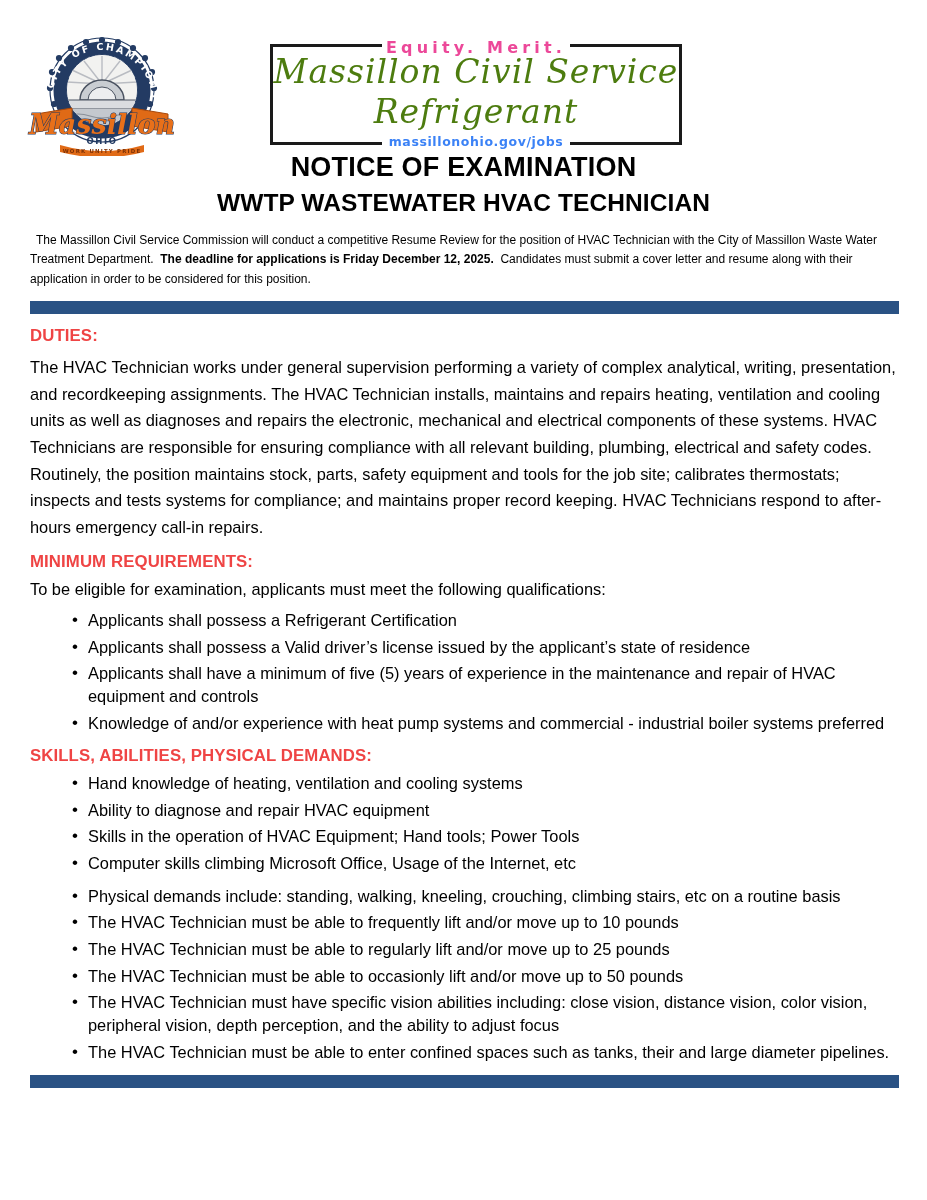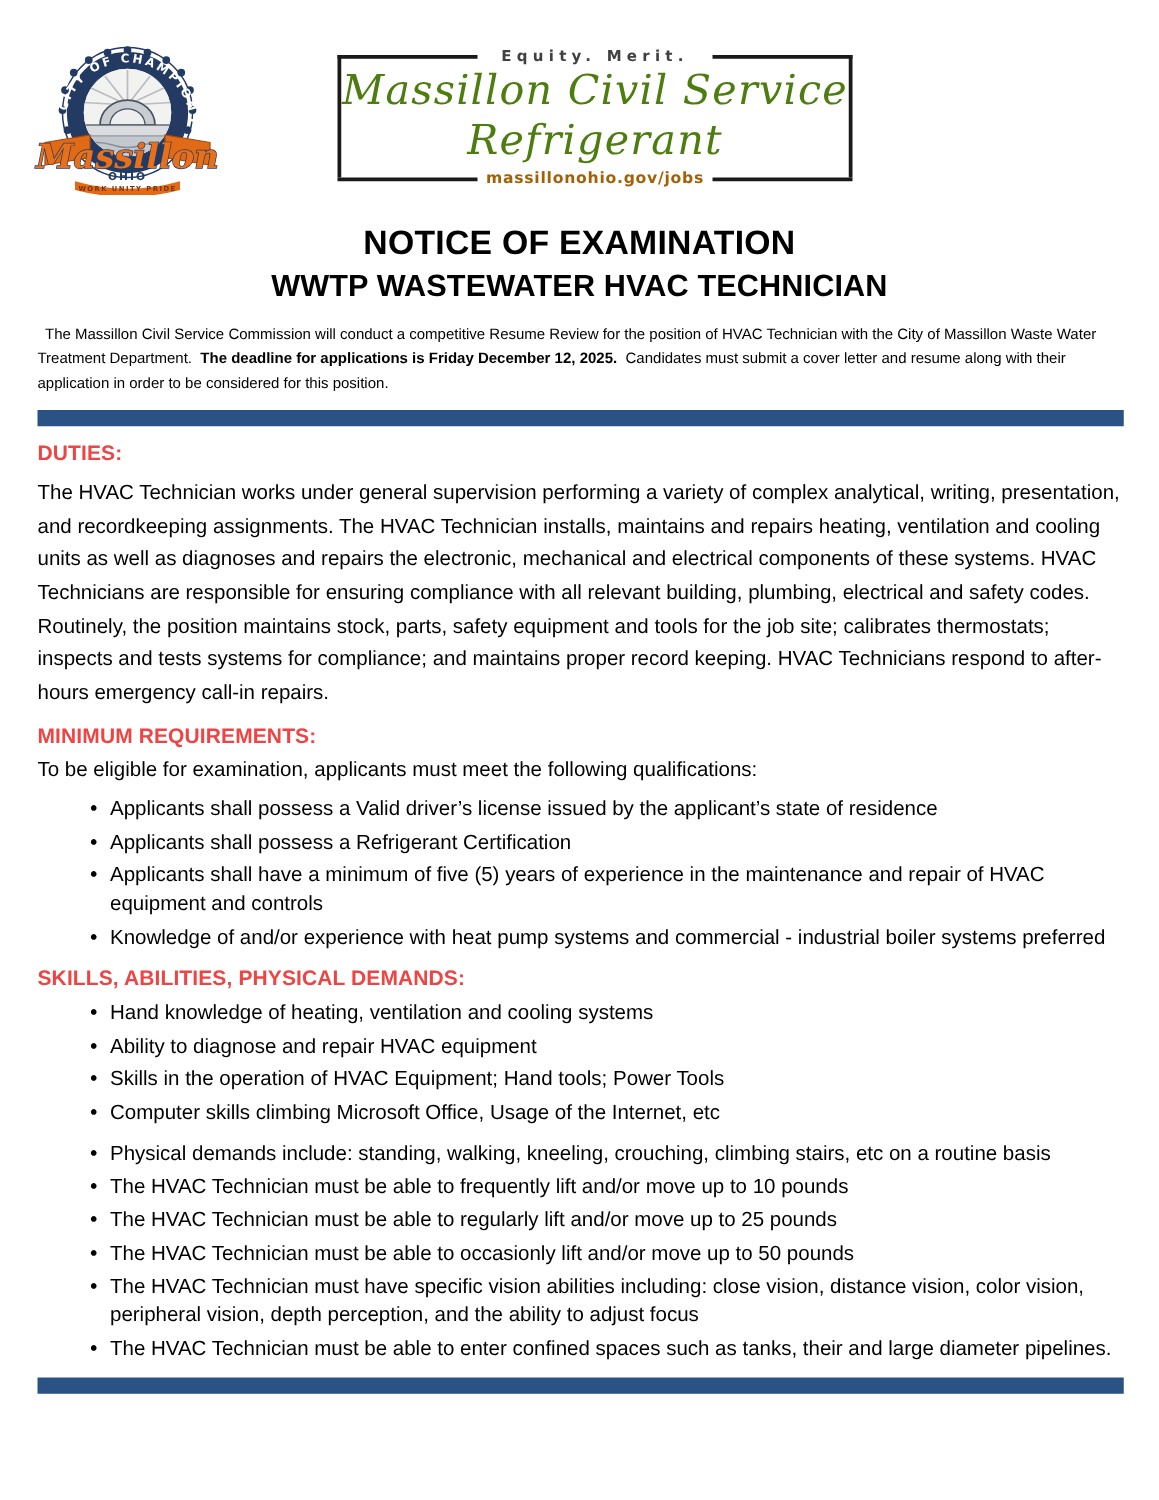--- a/index.html
+++ b/index.html
@@ -53,56 +53,56 @@
   .brk.h-tr     { right: 0;  top: 6px;  width: 112px; height: 3px; }
   .brk.h-bl     { left: 0;   bottom: 3px; width: 112px; height: 3px; }
   .brk.h-br     { right: 0;  bottom: 3px; width: 112px; height: 3px; }
 
   .equity {
     position: absolute;
     top: 0px;
     left: 0;
     right: 0;
     text-align: center;
-    color: #404040;
-    font-size: 12px;
+    color: #ec4899;
+    font-size: 16px;
     font-weight: bold;
     letter-spacing: 4.2px;
     font-family: "DejaVu Sans", sans-serif;
   }
   .script-line {
     position: absolute;
     left: 0; right: 0;
     text-align: center;
     font-family: "DejaVu Serif", serif;
     font-style: italic;
     color: #4d7c0f;
     white-space: nowrap;
   }
   .script-1 { top: 14px; font-size: 33px; letter-spacing: 1px; }
   .script-2 { top: 54px; font-size: 33px; letter-spacing: 1px; }
   .weburl {
     position: absolute;
     top: 96px;
     left: 0; right: 0;
     text-align: center;
-    color: #a16207;
+    color: #3b82f6;
     font-size: 12.5px;
     font-weight: bold;
     letter-spacing: 0.6px;
     font-family: "DejaVu Sans", sans-serif;
   }
 
   
   .title-main {
     text-align: center;
     font-size: 27px;
     font-weight: bold;
     letter-spacing: 0.2px;
-    margin: 27px 0 0 0;
+    margin: 0 0 0 0;
   }
   .title-sub {
     text-align: center;
     font-size: 24.5px;
     font-weight: bold;
     letter-spacing: 0.1px;
     margin: 6px 0 0 0;
   }
 
   
@@ -257,22 +257,22 @@
     <p class="para indent-first"><span>The Massillon Civil Service Commission will conduct a competitive Resume Review for the position of HVAC Technician with the City of Massillon Waste Water Treatment Department.</span><span>&nbsp; </span><span class="b">The deadline for applications is Friday December  12, 2025.</span><span>&nbsp; </span><span>Candidates must submit a cover letter and resume along with their application in order to be considered for this position.</span></p>
 
     <div class="rule"></div>
 
     <div class="sec-head">DUTIES:</div>
     <p class="body-text">The HVAC Technician works under general supervision performing a variety of complex analytical, writing, presentation, and recordkeeping assignments. The HVAC Technician installs, maintains and repairs heating, ventilation and cooling units as well as diagnoses and repairs the electronic, mechanical and electrical components of these systems.  HVAC Technicians are responsible for ensuring compliance with all relevant building, plumbing, electrical and safety codes.  Routinely, the position maintains stock, parts, safety equipment and tools for the job site; calibrates thermostats; inspects and tests systems for compliance; and maintains proper record keeping.  HVAC Technicians respond to after-hours emergency call-in repairs.</p>
 
     <div class="sec-head">MINIMUM REQUIREMENTS:</div>
     <p class="body-text tight">To be eligible for examination, applicants must meet the following qualifications:</p>
     <ul class="bullets">
+      <li>Applicants shall possess a Refrigerant Certification</li>
       <li>Applicants shall possess a Valid driver’s license issued by the applicant’s state of residence</li>
-      <li>Applicants shall possess a Refrigerant Certification</li>
       <li>Applicants shall have a minimum of five (5) years of experience in the maintenance and repair of HVAC equipment and controls</li>
       <li>Knowledge of and/or experience with heat pump systems and commercial - industrial boiler systems preferred</li>
     </ul>
 
     <div class="sec-head">SKILLS, ABILITIES, PHYSICAL DEMANDS:</div>
     <ul class="bullets">
       <li>Hand knowledge of heating, ventilation and cooling systems</li>
       <li>Ability to diagnose and repair HVAC equipment</li>
       <li>Skills in the operation of HVAC Equipment; Hand tools; Power Tools</li>
       <li>Computer skills climbing Microsoft Office, Usage of the Internet, etc</li>

